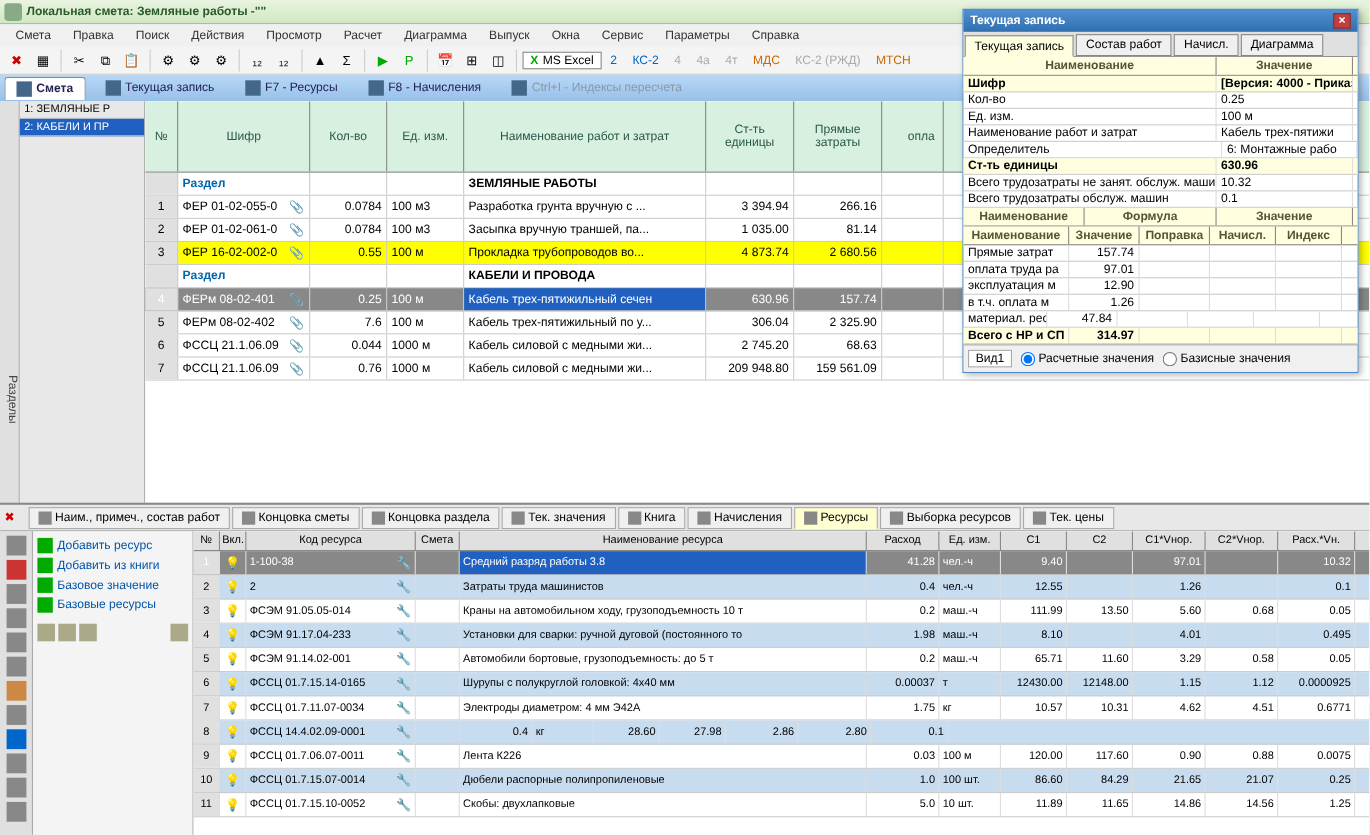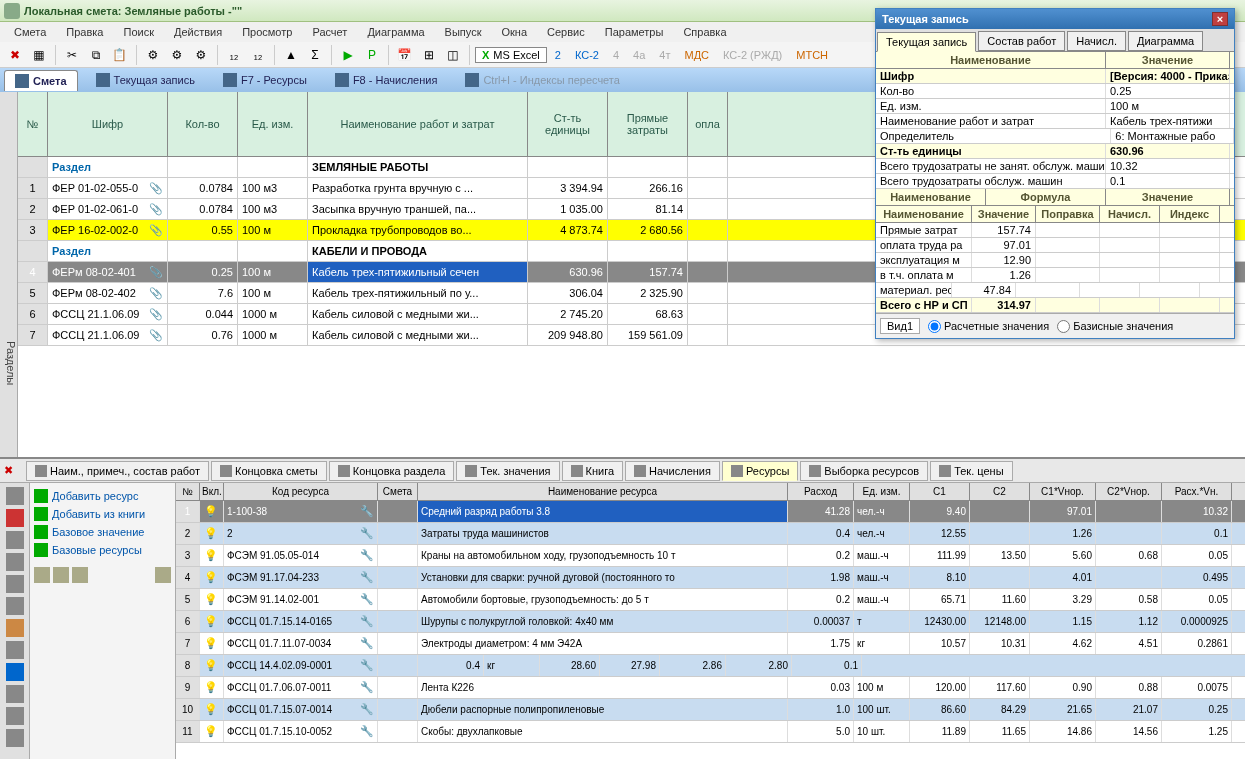--- a/index.html
+++ b/index.html
@@ -54,21 +54,21 @@
 .gr .num { justify-content: flex-end; }
 .rownum { background: #e0e0e0; text-align: center; justify-content: center; }
 
 .col-n { width: 30px; }
 .col-code { width: 120px; }
 .col-qty { width: 70px; }
 .col-unit { width: 70px; }
 .col-name { width: 220px; }
 .col-unitcost { width: 80px; }
 .col-direct { width: 80px; }
-.col-extra { width: 40px; }
+.col-extra { width: 40px; margin-left: 16px; }
 
 .scroll-track { height: 16px; background: #e8e8e8; border-top: 1px solid #aaa; display: flex; }
 .scroll-arrow { width: 16px; height: 16px; background: #d0d0d0; border: 1px solid #888; }
 .scroll-thumb { width: 80px; background: #c0c0c0; border: 1px solid #888; }
 
 
 .float-panel { position: absolute; top: 8px; right: 10px; width: 360px; background: #f0f0f0; border: 1px solid #4080c0; box-shadow: 2px 2px 6px rgba(0,0,0,0.3); }
 .fp-title { background: linear-gradient(#5090d0, #3070b0); color: #fff; padding: 3px 6px; display: flex; justify-content: space-between; align-items: center; font-weight: bold; }
 .fp-close { width: 16px; height: 14px; background: #c04040; color: #fff; text-align: center; line-height: 12px; cursor: pointer; border: 1px solid #803030; }
 .fp-tabs { display: flex; background: #e0e0e0; border-bottom: 1px solid #888; }
@@ -204,20 +204,24 @@
       <span>F8 - Начисления</span>
     </div>
     <div class="tab disabled">
       <span class="ticon"></span>
       <span>Ctrl+I - Индексы пересчета</span>
     </div>
   </div>
 
 <div class="main">
   <div class="side-tabs">Разделы</div>
+  <div class="nav-panel" id="navpanel">
+      <div class="nav-item">1: ЗЕМЛЯНЫЕ Р</div>
+      <div class="nav-item sel">2: КАБЕЛИ И ПР</div>
+    </div>
   <div class="grid-area">
     <div class="grid-head" id="gridhead">
         <div class="gh col-n">№</div>
         <div class="gh col-code">Шифр</div>
         <div class="gh col-qty">Кол-во</div>
         <div class="gh col-unit">Ед. изм.</div>
         <div class="gh col-name">Наименование работ и затрат</div>
         <div class="gh col-unitcost">Ст-ть единицы</div>
         <div class="gh col-direct">Прямые затраты</div>
         <div class="gh col-extra">опла</div>
@@ -643,21 +647,21 @@
             </div>
             <div class="rc-code">ФССЦ 01.7.11.07-0034<span style="margin-left:auto">🔧</span></div>
             <div class="rc-stat"></div>
             <div class="rc-name rname">Электроды диаметром: 4 мм Э42А</div>
             <div class="rc-rate num">1.75</div>
             <div class="rc-unit">кг</div>
             <div class="rc-c1 num">10.57</div>
             <div class="rc-c2 num">10.31</div>
             <div class="rc-cv1 num">4.62</div>
             <div class="rc-cv2 num">4.51</div>
-            <div class="rc-rv num">0.2861</div>
+            <div class="rc-rv num">0.6771</div>
           </div>
           <div class="res-row blue">
             <div class="rc-n rn">8</div>
             <div class="rc-on" style="justify-content:center">
               <span class="bulb">💡</span>
             </div>
             <div class="rc-code">ФССЦ 14.4.02.09-0001<span style="margin-left:auto">🔧</span></div>
             <div class="rc-stat"></div>
             <div class="rc-rate num">0.4</div>
             <div class="rc-unit">кг</div>

